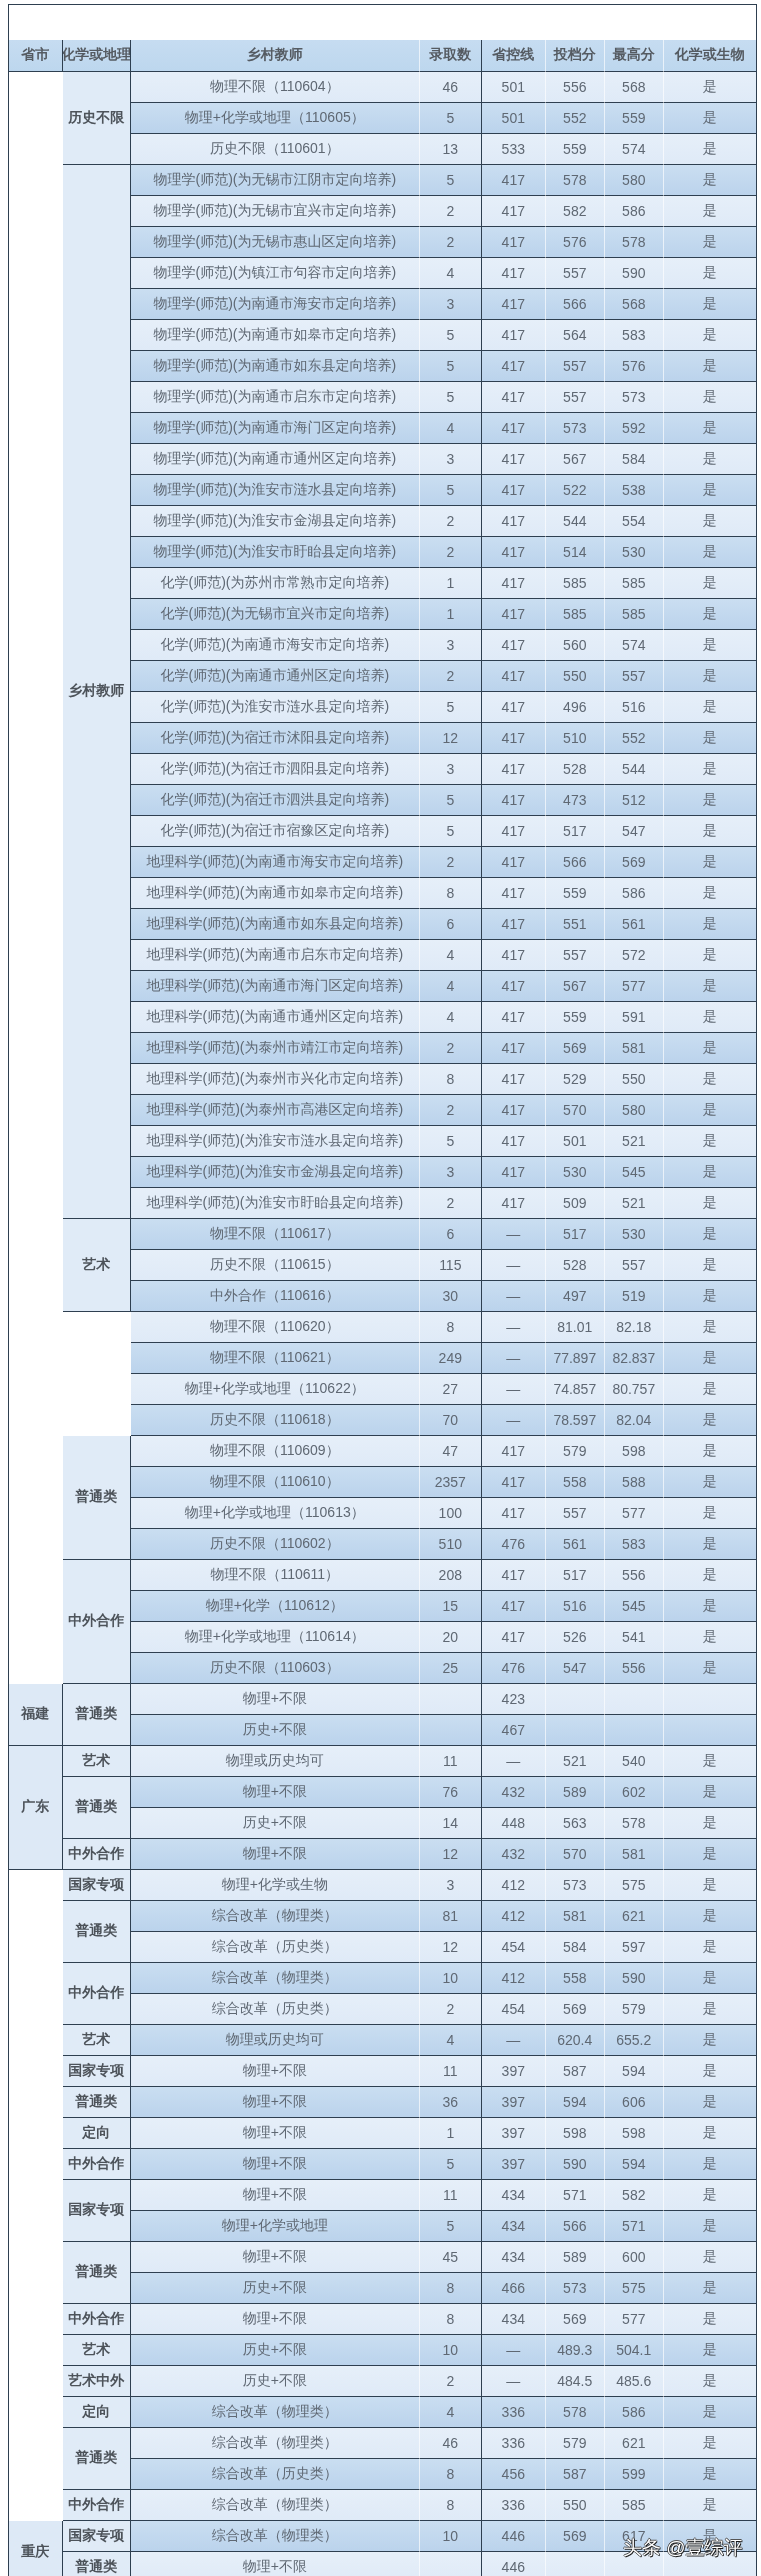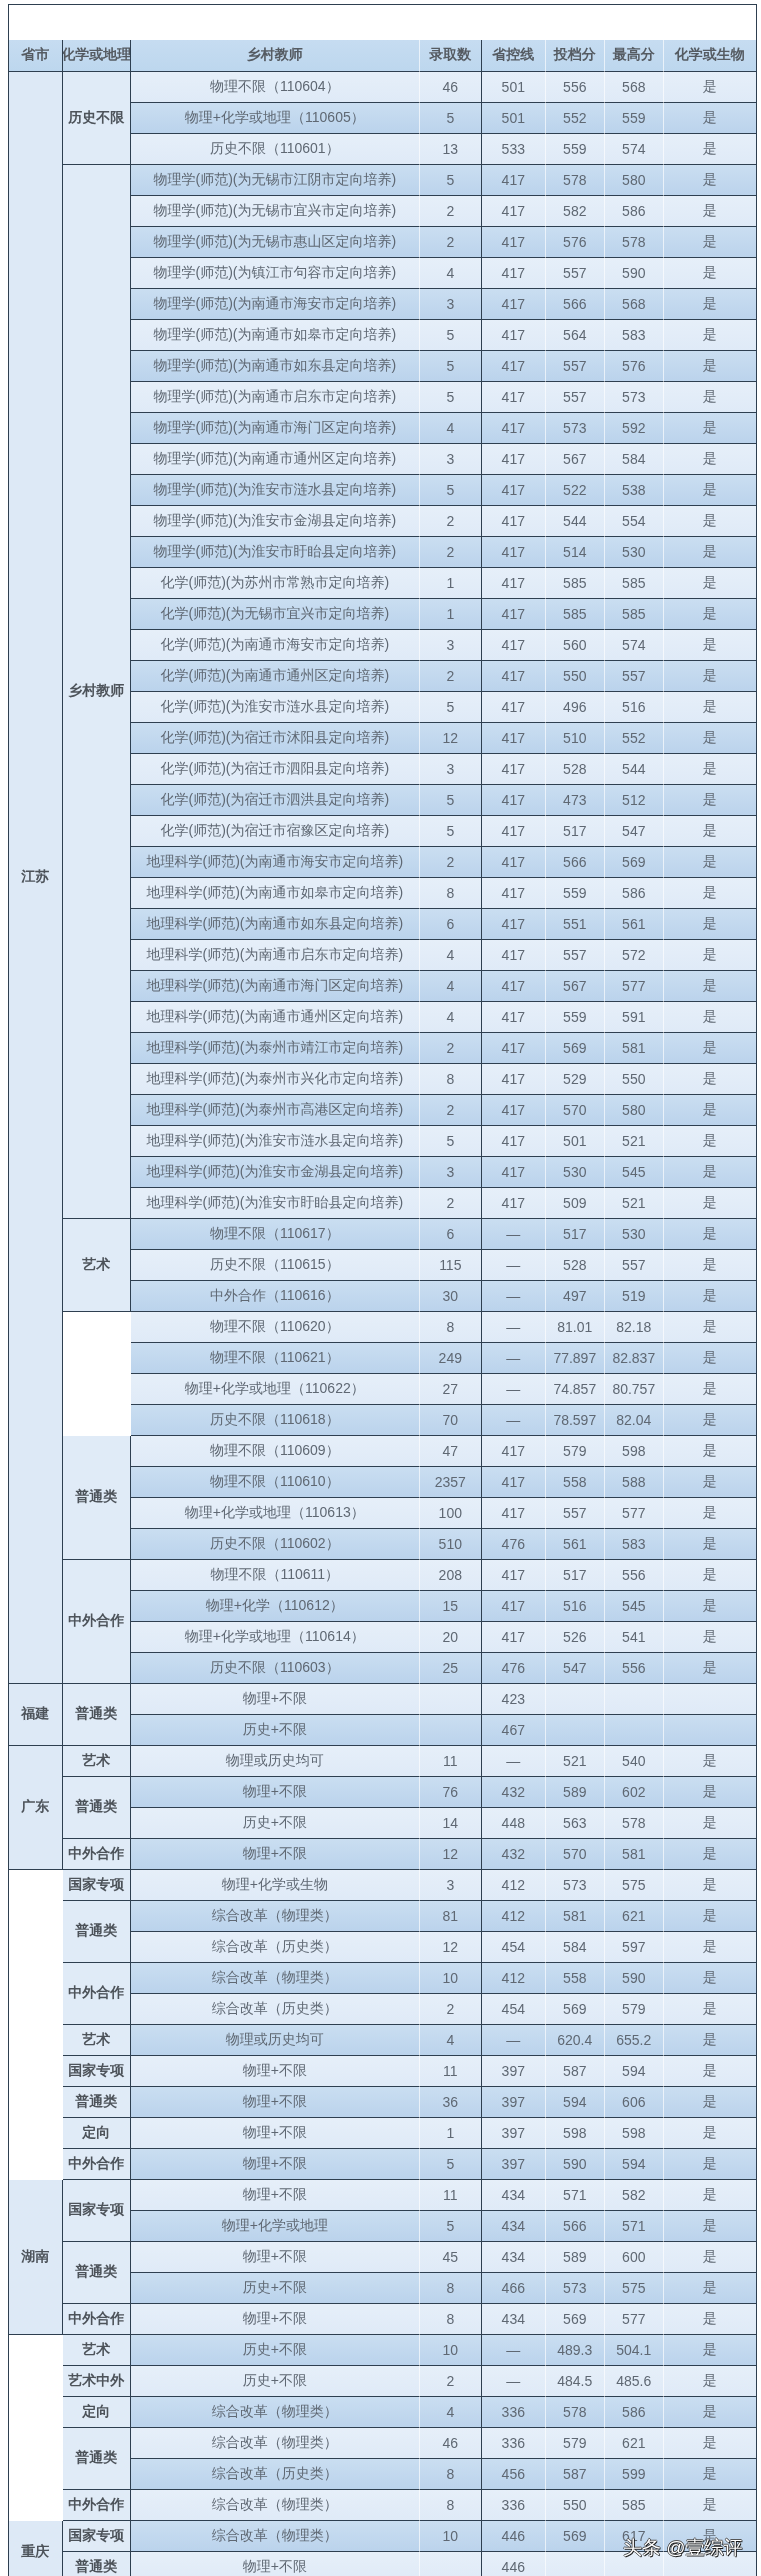--- a/index.html
+++ b/index.html
@@ -37,21 +37,20 @@
 
 <div id="table-grid">
   <div class="c hdr rb-dark" style="grid-column:1">省市</div>
   <div class="c hdr rb-dark" style="grid-column:2">化学或地理</div>
   <div class="c hdr rb-faint" style="grid-column:3">乡村教师</div>
   <div class="c hdr rb-dark" style="grid-column:4">录取数</div>
   <div class="c hdr rb-faint" style="grid-column:5">省控线</div>
   <div class="c hdr rb-faint" style="grid-column:6">投档分</div>
   <div class="c hdr rb-faint" style="grid-column:7">最高分</div>
   <div class="c hdr" style="grid-column:8">化学或生物</div>
-<div class="c prov rb-dark bb" style="grid-area: 3 / 1 / span 52;">江苏</div>
     <div class="c grp rb-dark bb" style="grid-area: 3 / 2 / span 3;">历史不限</div>
     <div class="row-wrap" style="display: contents;"><div class="c lt rb-faint bb" style="grid-area: 3 / 3;">物理不限（110604）</div><div class="c lt rb-dark bb" style="grid-area: 3 / 4;">46</div><div class="c lt rb-faint bb" style="grid-area: 3 / 5;">501</div><div class="c lt rb-faint bb" style="grid-area: 3 / 6;">556</div><div class="c lt rb-faint bb" style="grid-area: 3 / 7;">568</div><div class="c lt  bb" style="grid-area: 3 / 8;">是</div></div>
     <div class="row-wrap" style="display: contents;"><div class="c dk rb-faint bb" style="grid-area: 4 / 3;">物理+化学或地理（110605）</div><div class="c dk rb-dark bb" style="grid-area: 4 / 4;">5</div><div class="c dk rb-faint bb" style="grid-area: 4 / 5;">501</div><div class="c dk rb-faint bb" style="grid-area: 4 / 6;">552</div><div class="c dk rb-faint bb" style="grid-area: 4 / 7;">559</div><div class="c dk  bb" style="grid-area: 4 / 8;">是</div></div>
     <div class="row-wrap" style="display: contents;"><div class="c lt rb-faint bb" style="grid-area: 5 / 3;">历史不限（110601）</div><div class="c lt rb-dark bb" style="grid-area: 5 / 4;">13</div><div class="c lt rb-faint bb" style="grid-area: 5 / 5;">533</div><div class="c lt rb-faint bb" style="grid-area: 5 / 6;">559</div><div class="c lt rb-faint bb" style="grid-area: 5 / 7;">574</div><div class="c lt  bb" style="grid-area: 5 / 8;">是</div></div>
     <div class="c grp rb-dark bb" style="grid-area: 6 / 2 / span 34;">乡村教师</div>
     <div class="row-wrap" style="display: contents;"><div class="c dk rb-faint bb" style="grid-area: 6 / 3;">物理学(师范)(为无锡市江阴市定向培养)</div><div class="c dk rb-dark bb" style="grid-area: 6 / 4;">5</div><div class="c dk rb-faint bb" style="grid-area: 6 / 5;">417</div><div class="c dk rb-faint bb" style="grid-area: 6 / 6;">578</div><div class="c dk rb-faint bb" style="grid-area: 6 / 7;">580</div><div class="c dk  bb" style="grid-area: 6 / 8;">是</div></div>
     <div class="row-wrap" style="display: contents;"><div class="c lt rb-faint bb" style="grid-area: 7 / 3;">物理学(师范)(为无锡市宜兴市定向培养)</div><div class="c lt rb-dark bb" style="grid-area: 7 / 4;">2</div><div class="c lt rb-faint bb" style="grid-area: 7 / 5;">417</div><div class="c lt rb-faint bb" style="grid-area: 7 / 6;">582</div><div class="c lt rb-faint bb" style="grid-area: 7 / 7;">586</div><div class="c lt  bb" style="grid-area: 7 / 8;">是</div></div>
     <div class="row-wrap" style="display: contents;"><div class="c dk rb-faint bb" style="grid-area: 8 / 3;">物理学(师范)(为无锡市惠山区定向培养)</div><div class="c dk rb-dark bb" style="grid-area: 8 / 4;">2</div><div class="c dk rb-faint bb" style="grid-area: 8 / 5;">417</div><div class="c dk rb-faint bb" style="grid-area: 8 / 6;">576</div><div class="c dk rb-faint bb" style="grid-area: 8 / 7;">578</div><div class="c dk  bb" style="grid-area: 8 / 8;">是</div></div>
     <div class="row-wrap" style="display: contents;"><div class="c lt rb-faint bb" style="grid-area: 9 / 3;">物理学(师范)(为镇江市句容市定向培养)</div><div class="c lt rb-dark bb" style="grid-area: 9 / 4;">4</div><div class="c lt rb-faint bb" style="grid-area: 9 / 5;">417</div><div class="c lt rb-faint bb" style="grid-area: 9 / 6;">557</div><div class="c lt rb-faint bb" style="grid-area: 9 / 7;">590</div><div class="c lt  bb" style="grid-area: 9 / 8;">是</div></div>
     <div class="row-wrap" style="display: contents;"><div class="c dk rb-faint bb" style="grid-area: 10 / 3;">物理学(师范)(为南通市海安市定向培养)</div><div class="c dk rb-dark bb" style="grid-area: 10 / 4;">3</div><div class="c dk rb-faint bb" style="grid-area: 10 / 5;">417</div><div class="c dk rb-faint bb" style="grid-area: 10 / 6;">566</div><div class="c dk rb-faint bb" style="grid-area: 10 / 7;">568</div><div class="c dk  bb" style="grid-area: 10 / 8;">是</div></div>
@@ -125,21 +124,20 @@
     <div class="c grp rb-dark bb" style="grid-area: 66 / 2 / span 1;">艺术</div>
     <div class="row-wrap" style="display: contents;"><div class="c dk rb-faint bb" style="grid-area: 66 / 3;">物理或历史均可</div><div class="c dk rb-dark bb" style="grid-area: 66 / 4;">4</div><div class="c dk rb-faint bb" style="grid-area: 66 / 5;">—</div><div class="c dk rb-faint bb" style="grid-area: 66 / 6;">620.4</div><div class="c dk rb-faint bb" style="grid-area: 66 / 7;">655.2</div><div class="c dk  bb" style="grid-area: 66 / 8;">是</div></div>
     <div class="c grp rb-dark bb" style="grid-area: 67 / 2 / span 1;">国家专项</div>
     <div class="row-wrap" style="display: contents;"><div class="c lt rb-faint bb" style="grid-area: 67 / 3;">物理+不限</div><div class="c lt rb-dark bb" style="grid-area: 67 / 4;">11</div><div class="c lt rb-faint bb" style="grid-area: 67 / 5;">397</div><div class="c lt rb-faint bb" style="grid-area: 67 / 6;">587</div><div class="c lt rb-faint bb" style="grid-area: 67 / 7;">594</div><div class="c lt  bb" style="grid-area: 67 / 8;">是</div></div>
     <div class="c grp rb-dark bb" style="grid-area: 68 / 2 / span 1;">普通类</div>
     <div class="row-wrap" style="display: contents;"><div class="c dk rb-faint bb" style="grid-area: 68 / 3;">物理+不限</div><div class="c dk rb-dark bb" style="grid-area: 68 / 4;">36</div><div class="c dk rb-faint bb" style="grid-area: 68 / 5;">397</div><div class="c dk rb-faint bb" style="grid-area: 68 / 6;">594</div><div class="c dk rb-faint bb" style="grid-area: 68 / 7;">606</div><div class="c dk  bb" style="grid-area: 68 / 8;">是</div></div>
     <div class="c grp rb-dark bb" style="grid-area: 69 / 2 / span 1;">定向</div>
     <div class="row-wrap" style="display: contents;"><div class="c lt rb-faint bb" style="grid-area: 69 / 3;">物理+不限</div><div class="c lt rb-dark bb" style="grid-area: 69 / 4;">1</div><div class="c lt rb-faint bb" style="grid-area: 69 / 5;">397</div><div class="c lt rb-faint bb" style="grid-area: 69 / 6;">598</div><div class="c lt rb-faint bb" style="grid-area: 69 / 7;">598</div><div class="c lt  bb" style="grid-area: 69 / 8;">是</div></div>
     <div class="c grp rb-dark bb" style="grid-area: 70 / 2 / span 1;">中外合作</div>
     <div class="row-wrap" style="display: contents;"><div class="c dk rb-faint bb" style="grid-area: 70 / 3;">物理+不限</div><div class="c dk rb-dark bb" style="grid-area: 70 / 4;">5</div><div class="c dk rb-faint bb" style="grid-area: 70 / 5;">397</div><div class="c dk rb-faint bb" style="grid-area: 70 / 6;">590</div><div class="c dk rb-faint bb" style="grid-area: 70 / 7;">594</div><div class="c dk  bb" style="grid-area: 70 / 8;">是</div></div>
-    <div class="c prov rb-dark bb" style="grid-area: 71 / 1 / span 5;">湖南</div>
     <div class="c grp rb-dark bb" style="grid-area: 71 / 2 / span 2;">国家专项</div>
     <div class="row-wrap" style="display: contents;"><div class="c lt rb-faint bb" style="grid-area: 71 / 3;">物理+不限</div><div class="c lt rb-dark bb" style="grid-area: 71 / 4;">11</div><div class="c lt rb-faint bb" style="grid-area: 71 / 5;">434</div><div class="c lt rb-faint bb" style="grid-area: 71 / 6;">571</div><div class="c lt rb-faint bb" style="grid-area: 71 / 7;">582</div><div class="c lt  bb" style="grid-area: 71 / 8;">是</div></div>
     <div class="row-wrap" style="display: contents;"><div class="c dk rb-faint bb" style="grid-area: 72 / 3;">物理+化学或地理</div><div class="c dk rb-dark bb" style="grid-area: 72 / 4;">5</div><div class="c dk rb-faint bb" style="grid-area: 72 / 5;">434</div><div class="c dk rb-faint bb" style="grid-area: 72 / 6;">566</div><div class="c dk rb-faint bb" style="grid-area: 72 / 7;">571</div><div class="c dk  bb" style="grid-area: 72 / 8;">是</div></div>
     <div class="c grp rb-dark bb" style="grid-area: 73 / 2 / span 2;">普通类</div>
     <div class="row-wrap" style="display: contents;"><div class="c lt rb-faint bb" style="grid-area: 73 / 3;">物理+不限</div><div class="c lt rb-dark bb" style="grid-area: 73 / 4;">45</div><div class="c lt rb-faint bb" style="grid-area: 73 / 5;">434</div><div class="c lt rb-faint bb" style="grid-area: 73 / 6;">589</div><div class="c lt rb-faint bb" style="grid-area: 73 / 7;">600</div><div class="c lt  bb" style="grid-area: 73 / 8;">是</div></div>
     <div class="row-wrap" style="display: contents;"><div class="c dk rb-faint bb" style="grid-area: 74 / 3;">历史+不限</div><div class="c dk rb-dark bb" style="grid-area: 74 / 4;">8</div><div class="c dk rb-faint bb" style="grid-area: 74 / 5;">466</div><div class="c dk rb-faint bb" style="grid-area: 74 / 6;">573</div><div class="c dk rb-faint bb" style="grid-area: 74 / 7;">575</div><div class="c dk  bb" style="grid-area: 74 / 8;">是</div></div>
     <div class="c grp rb-dark bb" style="grid-area: 75 / 2 / span 1;">中外合作</div>
     <div class="row-wrap" style="display: contents;"><div class="c lt rb-faint bb" style="grid-area: 75 / 3;">物理+不限</div><div class="c lt rb-dark bb" style="grid-area: 75 / 4;">8</div><div class="c lt rb-faint bb" style="grid-area: 75 / 5;">434</div><div class="c lt rb-faint bb" style="grid-area: 75 / 6;">569</div><div class="c lt rb-faint bb" style="grid-area: 75 / 7;">577</div><div class="c lt  bb" style="grid-area: 75 / 8;">是</div></div>
     <div class="c grp rb-dark bb" style="grid-area: 76 / 2 / span 1;">艺术</div>
     <div class="row-wrap" style="display: contents;"><div class="c dk rb-faint bb" style="grid-area: 76 / 3;">历史+不限</div><div class="c dk rb-dark bb" style="grid-area: 76 / 4;">10</div><div class="c dk rb-faint bb" style="grid-area: 76 / 5;">—</div><div class="c dk rb-faint bb" style="grid-area: 76 / 6;">489.3</div><div class="c dk rb-faint bb" style="grid-area: 76 / 7;">504.1</div><div class="c dk  bb" style="grid-area: 76 / 8;">是</div></div>

